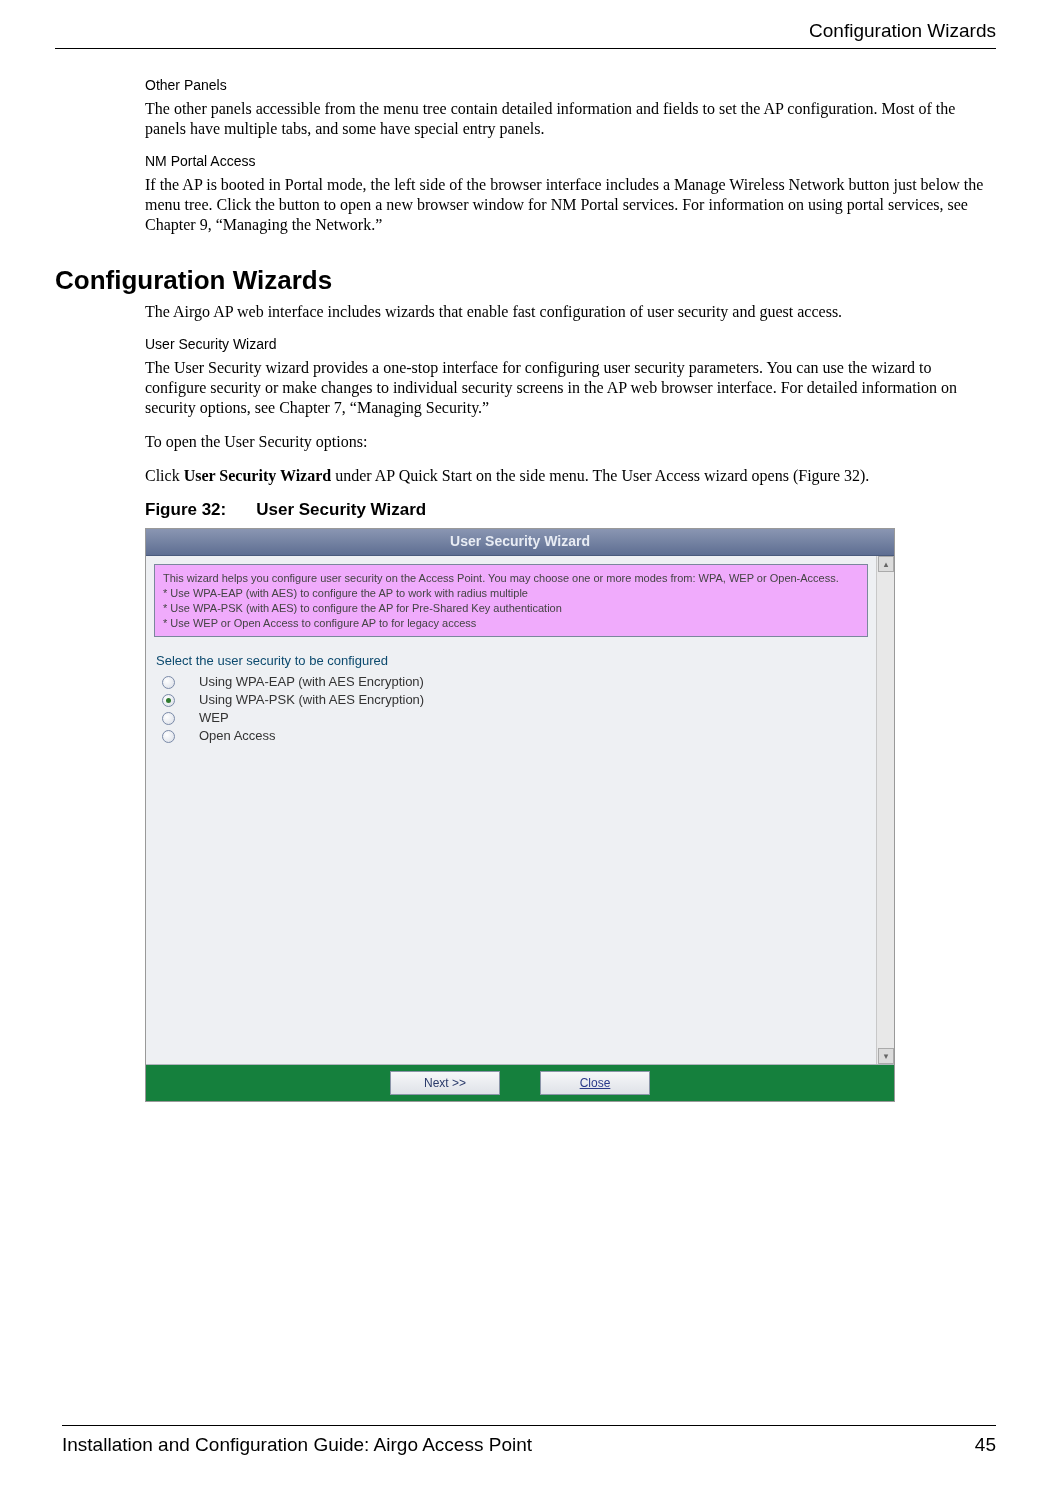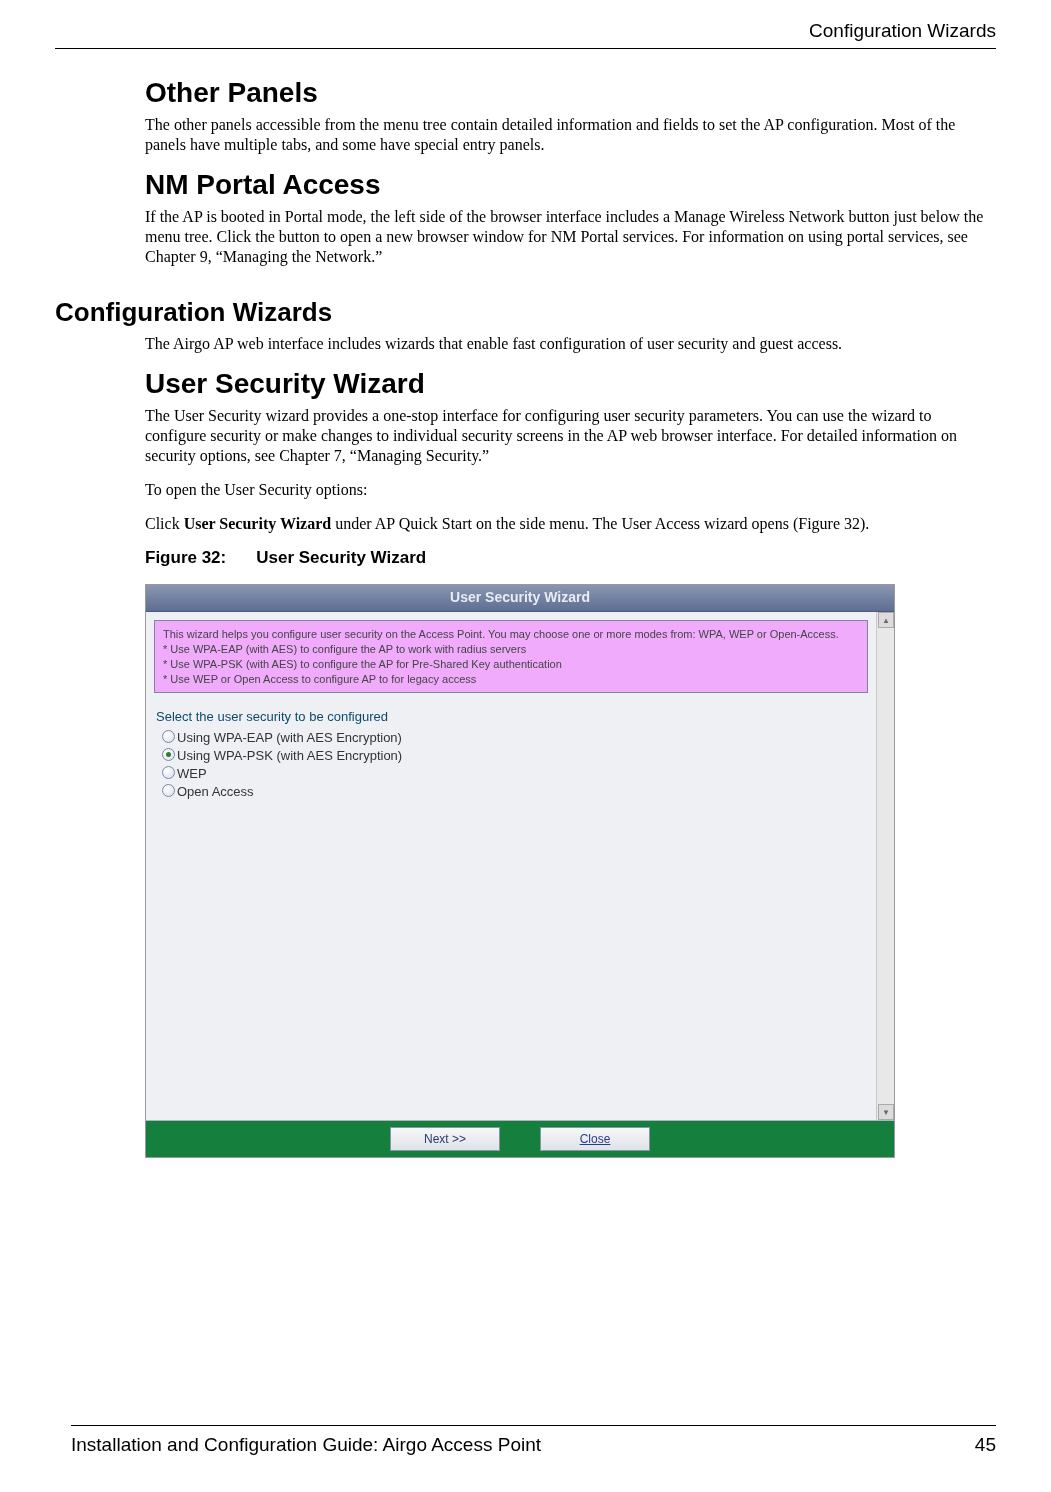--- a/index.html
+++ b/index.html
@@ -26,42 +26,42 @@
     border: none;
     border-top: 1.2px solid #000;
     margin-bottom: 28px;
   }
   .body-indent {
     margin-left: 90px;
     margin-right: 0;
   }
   .h3 {
     font-family: Arial, Helvetica, sans-serif;
-    font-weight: bold;
-    font-size: 28px;
+    font-weight: normal;
+    font-size: 14px;
     margin-bottom: 6px;
   }
   .h2 {
     font-family: Arial, Helvetica, sans-serif;
     font-weight: bold;
     font-size: 26px;
     margin-top: 30px;
     margin-bottom: 6px;
   }
   .para {
     font-size: 16px;
     line-height: 1.25;
     margin-bottom: 14px;
   }
   .figure-caption {
     font-family: Arial, Helvetica, sans-serif;
     font-weight: bold;
     font-size: 17px;
     margin-top: 10px;
-    margin-bottom: 16px;
+    margin-bottom: 8px;
   }
   .figure-caption .fig-label { margin-right: 30px; }
   .bold { font-weight: bold; }
 
   
   .wizard-shot {
     width: 750px;
     border: 1px solid #999;
     font-family: Tahoma, Verdana, Arial, sans-serif;
     background: #eeeff1;
@@ -119,22 +119,22 @@
     color: #0c4a6e;
     margin: 4px 0 6px 2px;
   }
   .radio-list {
     margin-left: 8px;
     font-size: 13px;
     color: #333;
   }
   .radio-row {
     display: flex;
-    align-items: flex-start;
-    gap: 2px;
+    align-items: flex-end;
+    gap: 24px;
     margin: 3px 0;
   }
   .radio {
     width: 13px;
     height: 13px;
     border-radius: 50%;
     border: 1px solid #7a8aa8;
     background: radial-gradient(circle at 35% 35%, #fff, #d8dde6);
     position: relative;
     flex: 0 0 auto;
@@ -164,21 +164,21 @@
     font-size: 12px;
     color: #2a3a6a;
     font-family: Tahoma, Verdana, Arial, sans-serif;
     text-align: center;
     line-height: 22px;
   }
   .wiz-btn.close { text-decoration: underline; color: #2a3a8a; }
 
   .footer {
     position: absolute;
-    left: 71px;
+    left: 62px;
     right: 55px;
     bottom: 36px;
   }
   .footer-rule {
     border: none;
     border-top: 1.2px solid #000;
     margin-bottom: 8px;
   }
   .footer-line {
     display: flex;
@@ -216,21 +216,21 @@
     <div class="figure-caption">
       <span class="fig-label">Figure 32:</span><span>User Security Wizard</span>
     </div>
 
     <div class="wizard-shot">
       <div class="wizard-title">User Security Wizard</div>
       <div class="wizard-body-area">
         <div class="wizard-body">
           <div class="desc-box">
             <div>This wizard helps you configure user security on the Access Point. You may choose one or more modes from: WPA, WEP or Open-Access.</div>
-            <div>* Use WPA-EAP (with AES) to configure the AP to work with radius servers</div>
+            <div>* Use WPA-EAP (with AES) to configure the AP to work with radius multiple</div>
             <div>* Use WPA-PSK (with AES) to configure the AP for Pre-Shared Key authentication</div>
             <div>* Use WEP or Open Access to configure AP to for legacy access</div>
           </div>
           <div class="select-label">Select the user security to be configured</div>
           <div class="radio-list">
             <div class="radio-row">
               <span class="radio"></span>
               <span>Using WPA-EAP (with AES Encryption)</span>
             </div>
             <div class="radio-row">

